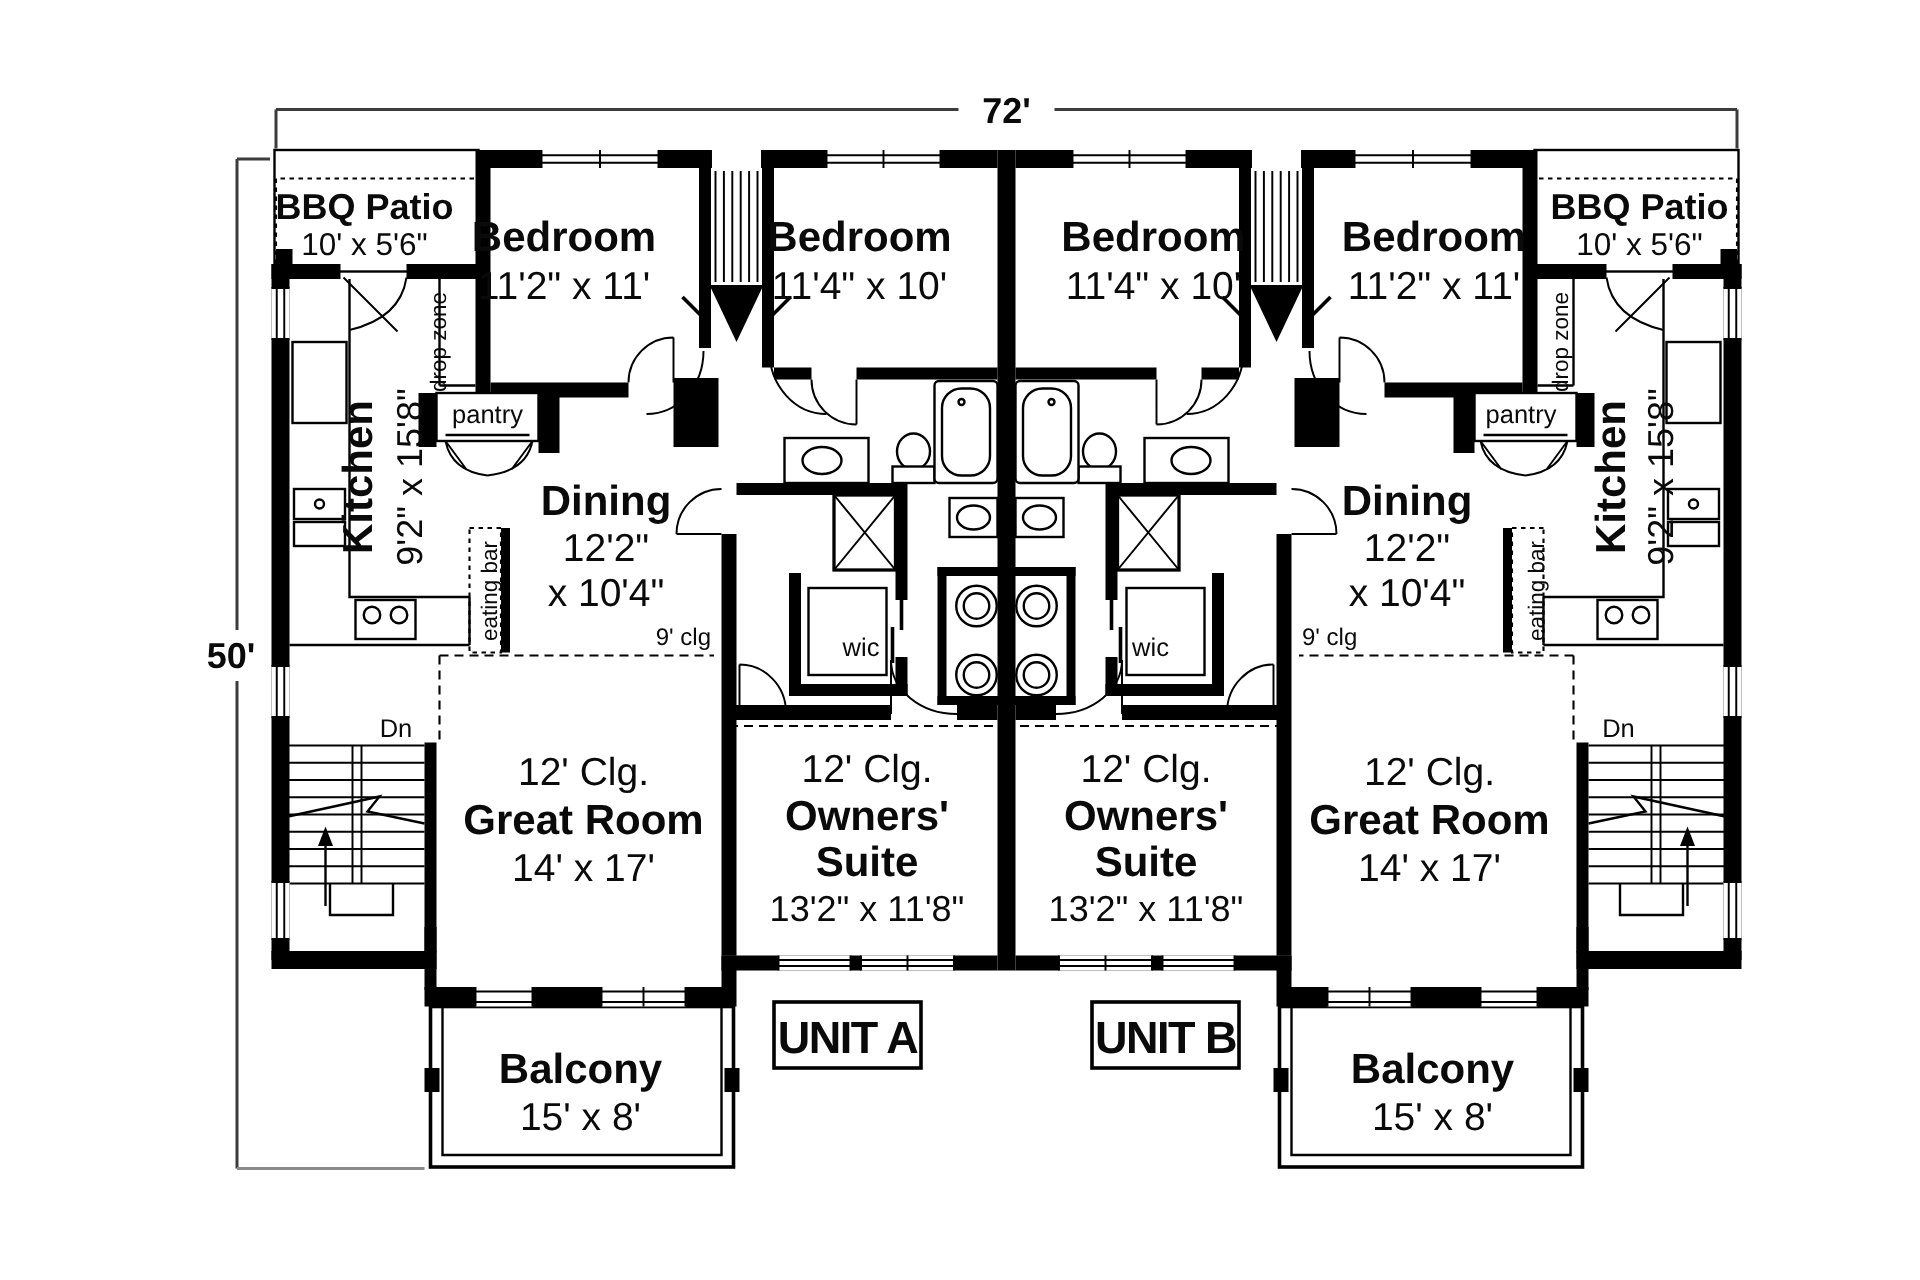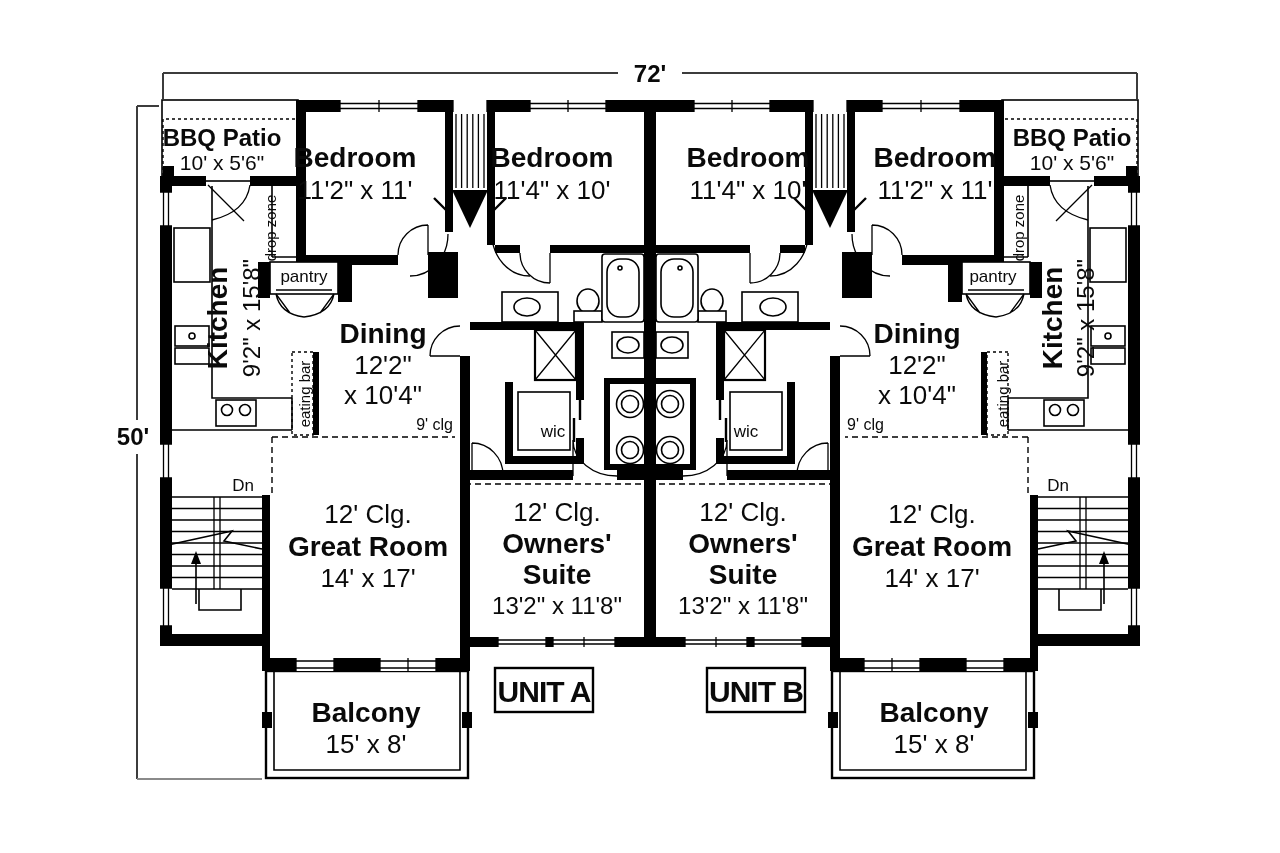--- a/index.html
+++ b/index.html
@@ -1,16 +1,16 @@
 <!DOCTYPE html>
 <html><head>
 <meta charset="utf-8">
 <style>
   html,body{margin:0;padding:0;background:#ffffff;}
-  #stage{position:relative;width:1188px;height:853px;background:#ffffff;overflow:hidden;}
+  #stage{position:relative;width:1188px;height:853px;background:#ffffff;overflow:hidden;margin-left:21px;}
   svg{display:block;}
   .wall{fill:#000000;stroke:none;}
   .thin{fill:none;stroke:#000000;stroke-width:1.6;}
   .thin2{fill:none;stroke:#000000;stroke-width:2.4;}
   .fixw{fill:#ffffff;stroke:#000000;stroke-width:1.6;}
   .fixw2{fill:#ffffff;stroke:#000000;stroke-width:2.2;}
   .winbg{fill:#ffffff;stroke:none;}
   .winl{fill:none;stroke:#000000;stroke-width:1.3;}
   .dash{fill:none;stroke:#000000;stroke-width:1.4;stroke-dasharray:6 4;}
   .dashf{fill:none;stroke:#000000;stroke-width:1.4;stroke-dasharray:3 3;}

